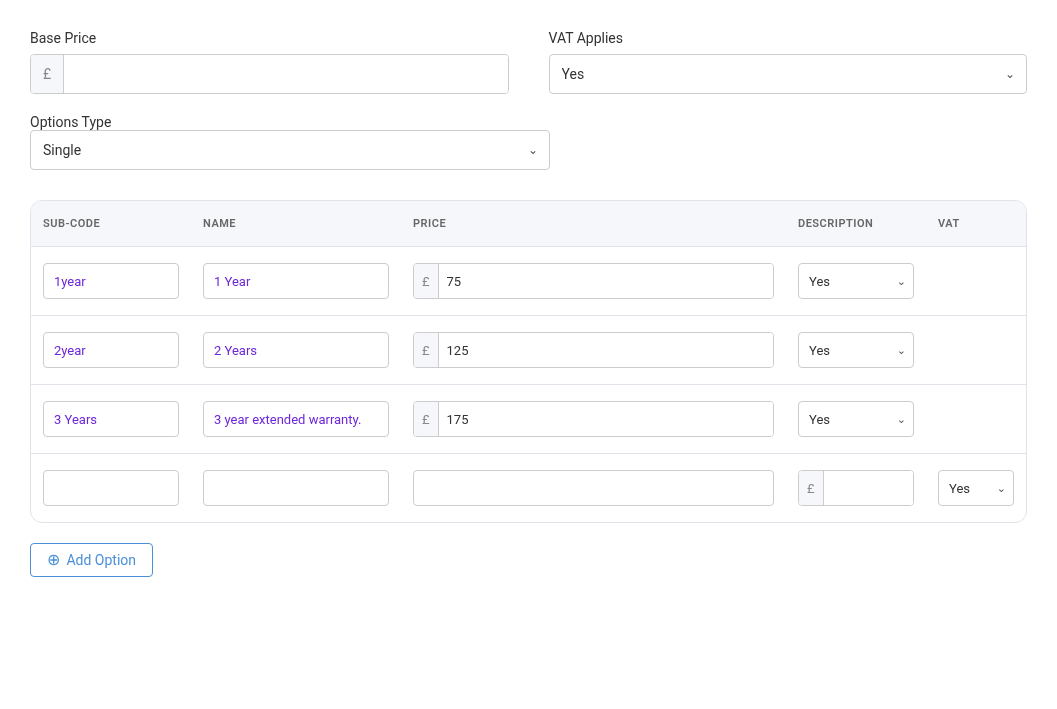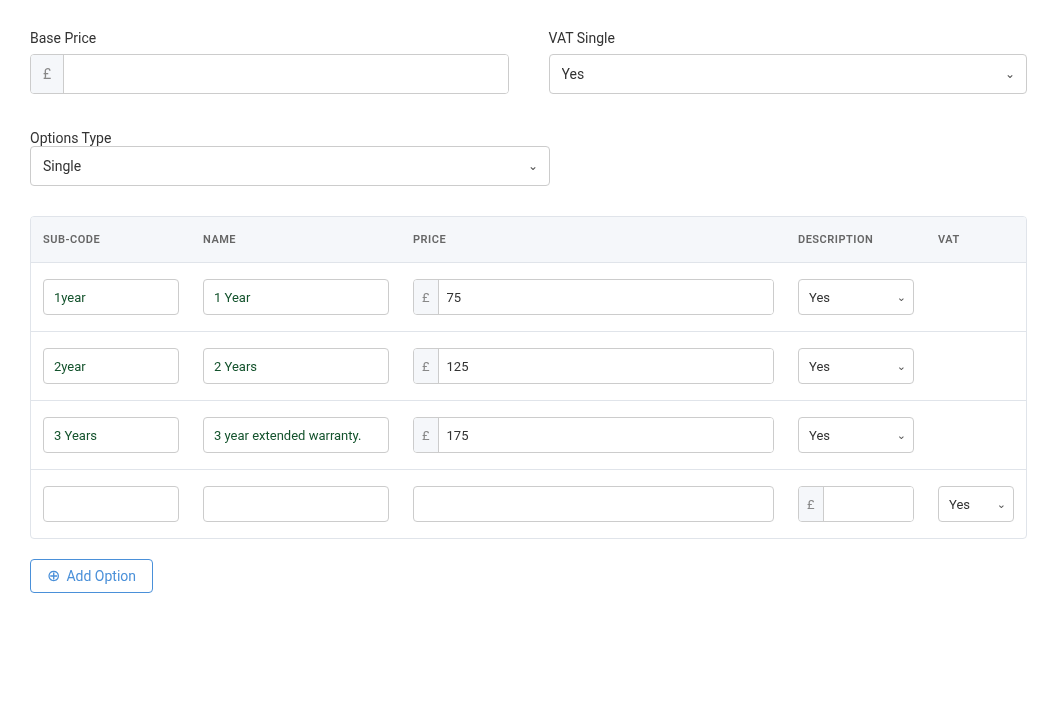--- a/index.html
+++ b/index.html
@@ -13,21 +13,21 @@
       background: #fff;
       color: #333;
       padding: 30px;
       width: 1057px;
       min-height: 709px;
     }
 
     .form-section {
       display: flex;
       gap: 40px;
-      margin-bottom: 36px;
+      margin-bottom: 20px;
     }
 
     .field-group {
       display: flex;
       flex-direction: column;
       gap: 8px;
     }
 
     .field-group.base-price {
       flex: 1;
@@ -110,21 +110,21 @@
       margin-bottom: 0;
       display: block;
     }
 
     .options-type-select {
       max-width: 520px;
     }
 
     .table-container {
       border: 1px solid #e0e4ea;
-      border-radius: 4px;
+      border-radius: 12px;
       overflow: hidden;
       margin-bottom: 20px;
     }
 
     .table-header {
       display: grid;
       grid-template-columns: 160px 210px 1fr 140px 100px;
       background: #f5f7fa;
       border-bottom: 1px solid #e0e4ea;
       padding: 10px 0;
@@ -155,21 +155,21 @@
       padding: 4px 12px;
     }
 
     .table-input {
       width: 100%;
       height: 36px;
       border: 1px solid #ccc;
       border-radius: 4px;
       padding: 0 10px;
       font-size: 13px;
-      color: #14532d;
+      color: #6d28d9;
       outline: none;
     }
 
     .price-cell-wrapper {
       display: flex;
       align-items: center;
       border: 1px solid #ccc;
       border-radius: 4px;
       height: 36px;
       overflow: hidden;
@@ -251,21 +251,21 @@
 <div class="form-section">
   <div class="field-group base-price">
     <label class="field-label">Base Price</label>
     <div class="price-input-wrapper">
       <span class="currency-symbol">£</span>
       <input type="text" class="base-price-input" style="">
     </div>
   </div>
 
   <div class="field-group vat-applies">
-    <label class="field-label">VAT Single</label>
+    <label class="field-label">VAT Applies</label>
     <div class="select-wrapper">
       <select>
         <option>Yes</option>
         <option>No</option>
       </select>
       <span class="select-arrow">⌄</span>
     </div>
   </div>
 </div>
 

